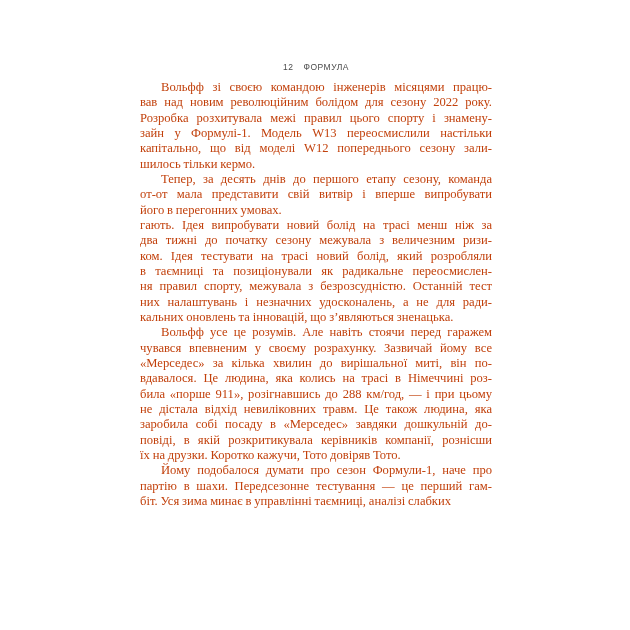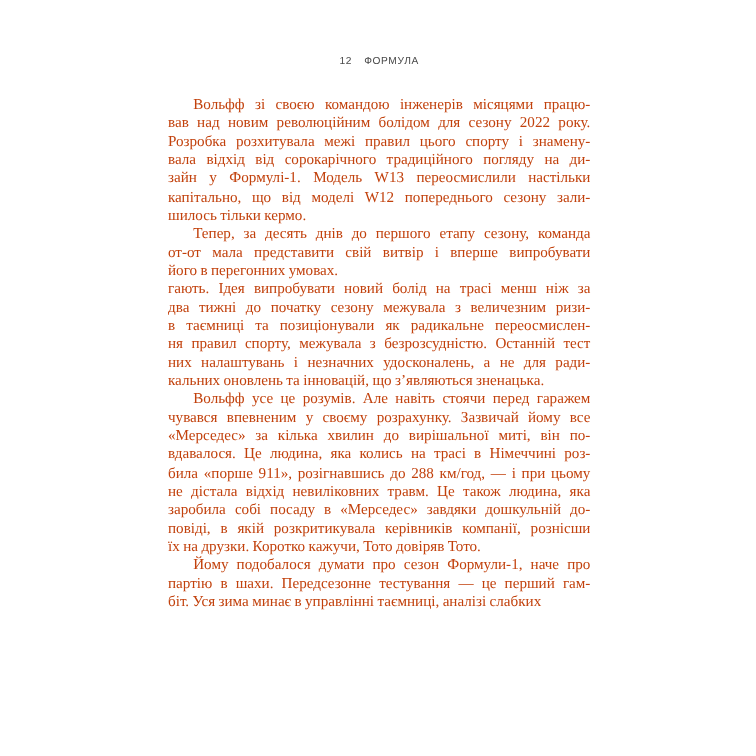--- a/index.html
+++ b/index.html
@@ -14,21 +14,21 @@
     overflow: hidden;
     font-family: "Liberation Serif", "DejaVu Serif", serif;
   }
   .book-page {
     position: absolute;
     inset: 0;
     background: #ffffff;
   }
   .running-head {
     position: absolute;
-    top: 45px;
+    top: 62px;
     left: 140px;
     width: 352px;
     text-align: center;
     font-family: "Liberation Sans", "DejaVu Sans", sans-serif;
     font-size: 8.5px;
     line-height: 11px;
     letter-spacing: 0.5px;
     color: #4a4a4a;
     font-weight: 400;
   }
@@ -66,29 +66,29 @@
 <div class="book-page">
 
   <div class="running-head">
     <span class="pgnum">12</span><span>ФОРМУЛА</span>
   </div>
 
   <div class="text-block" id="text-block">
       <div class="line line-first">Вольфф зі своєю командою інженерів місяцями працю-</div>
       <div class="line">вав над новим революційним болідом для сезону 2022 року.</div>
       <div class="line">Розробка розхитувала межі правил цього спорту і знамену-</div>
-      <div class="line">вала відхід від сорокарічного традиційного погляду на ди-</div>
       <div class="line">зайн у Формулі-1. Модель W13 переосмислили настільки</div>
       <div class="line">капітально, що від моделі W12 попереднього сезону зали-</div>
       <div class="line line-last">шилось тільки кермо.</div>
       <div class="line line-first">Тепер, за десять днів до першого етапу сезону, команда</div>
       <div class="line">от-от мала представити свій витвір і вперше випробувати</div>
       <div class="line line-last">його в перегонних умовах.</div>
       <div class="line">гають. Ідея випробувати новий болід на трасі менш ніж за</div>
       <div class="line">два тижні до початку сезону межувала з величезним ризи-</div>
+      <div class="line">ком. Ідея тестувати на трасі новий болід, який розробляли</div>
       <div class="line">в таємниці та позиціонували як радикальне переосмислен-</div>
       <div class="line">ня правил спорту, межувала з безрозсудністю. Останній тест</div>
       <div class="line">них налаштувань і незначних удосконалень, а не для ради-</div>
       <div class="line line-last">кальних оновлень та інновацій, що з’являються зненацька.</div>
       <div class="line line-first">Вольфф усе це розумів. Але навіть стоячи перед гаражем</div>
       <div class="line">чувався впевненим у своєму розрахунку. Зазвичай йому все</div>
       <div class="line">«Мерседес» за кілька хвилин до вирішальної миті, він по-</div>
       <div class="line">вдавалося. Це людина, яка колись на трасі в Німеччині роз-</div>
       <div class="line">била «порше 911», розігнавшись до 288 км/год, — і при цьому</div>
       <div class="line">не дістала відхід невиліковних травм. Це також людина, яка</div>

